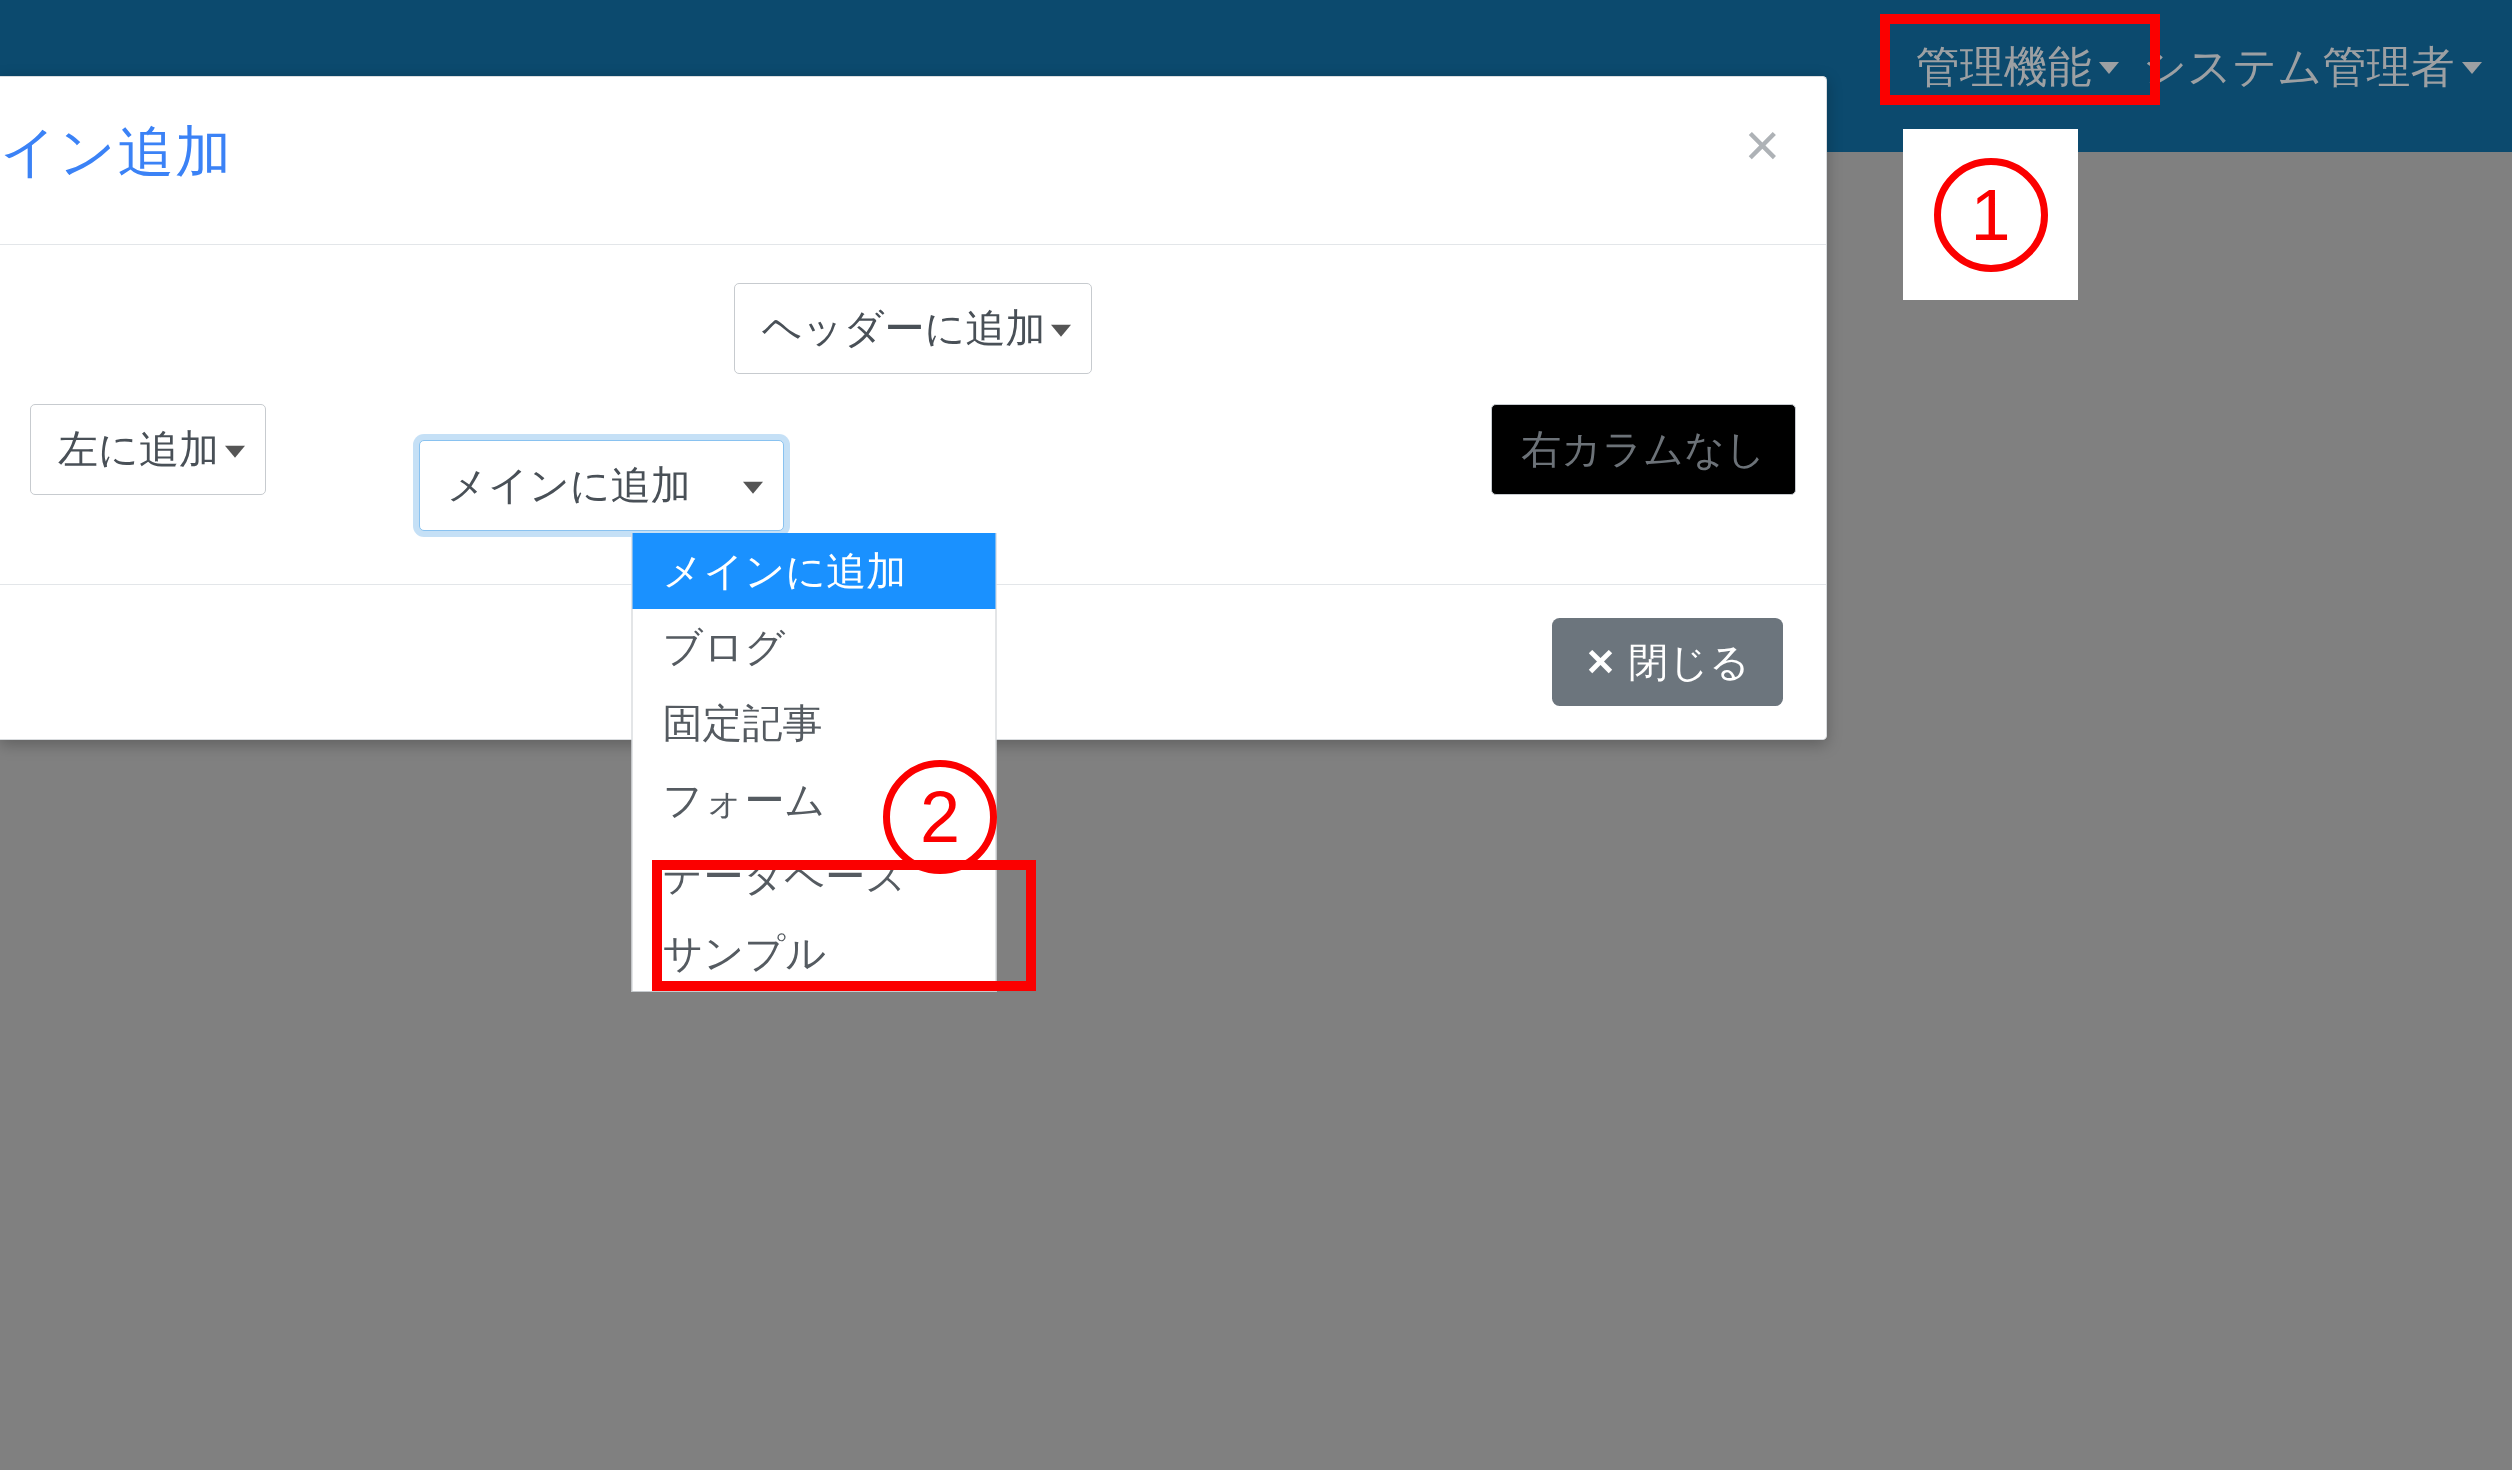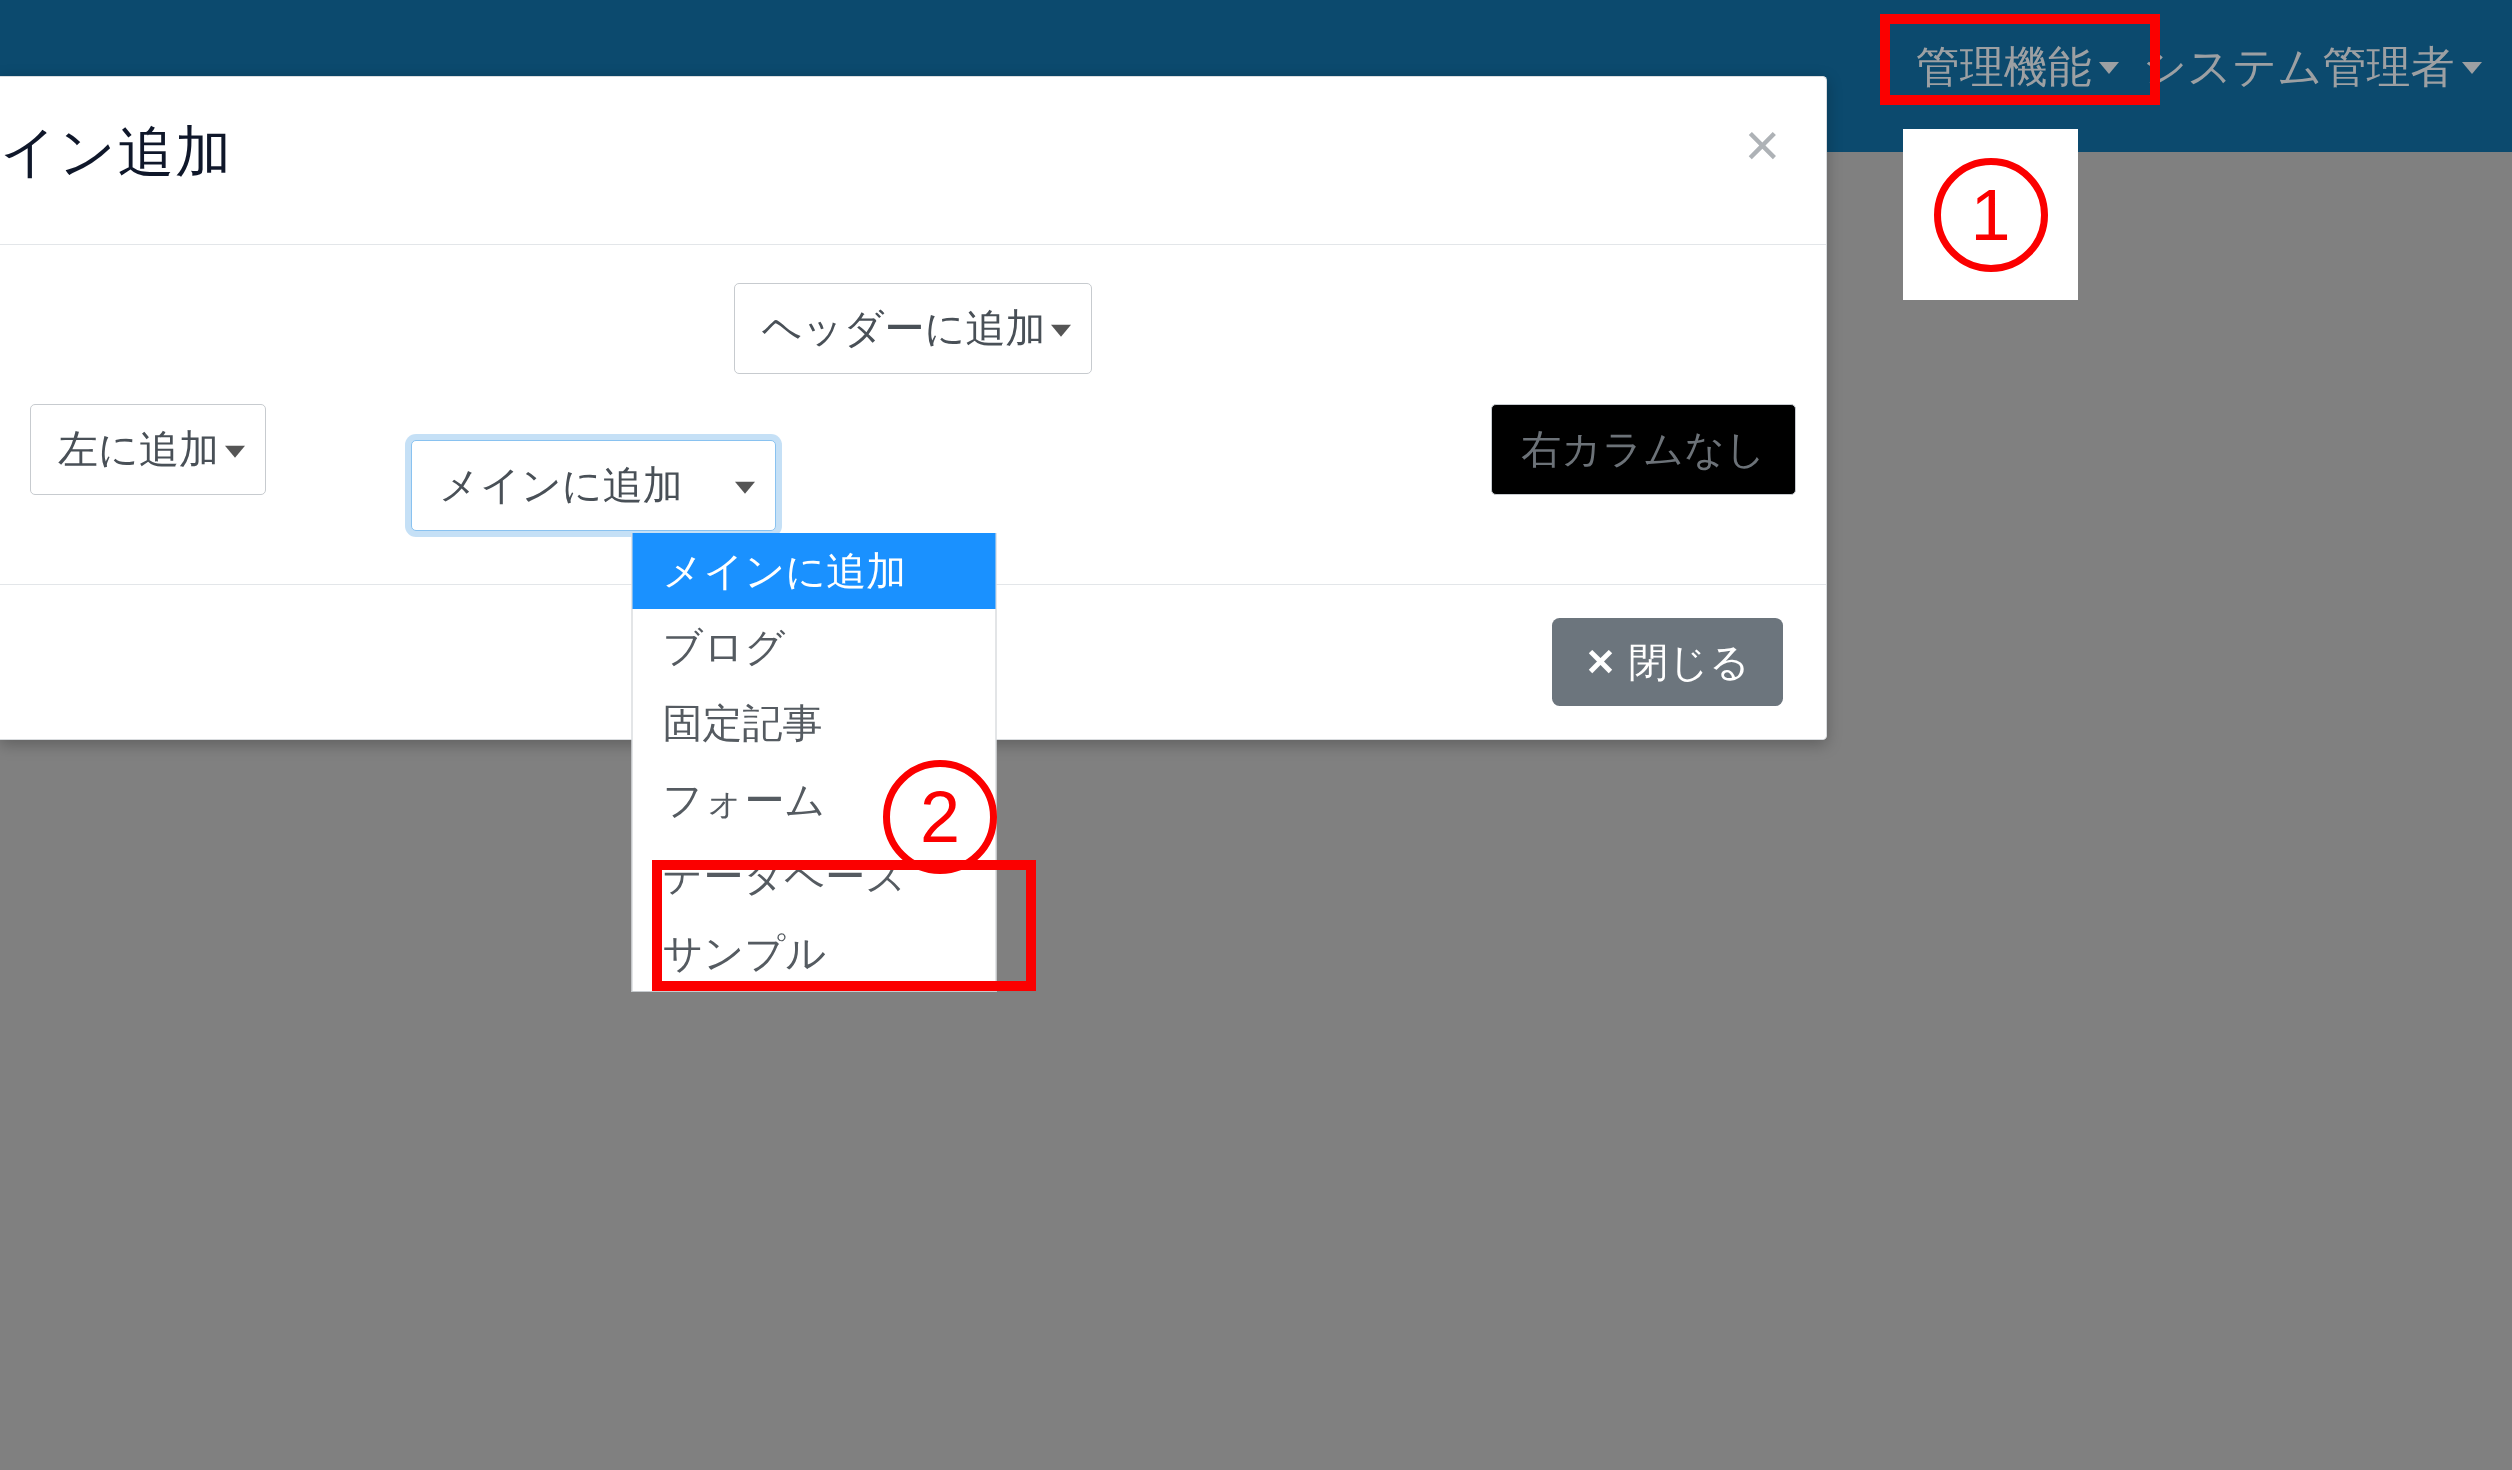--- a/index.html
+++ b/index.html
@@ -57,21 +57,21 @@
   }
   .dialog-header {
     display: flex;
     justify-content: space-between;
     align-items: flex-start;
     padding: 38px 46px 53px 0;
     border-bottom: 1.5px solid #e3e6e9;
   }
   .dialog-title {
     font-size: 56px;
-    color: #0f172a;
+    color: #3b82f6;
     font-weight: 400;
     padding-left: 0;
     white-space: nowrap;
     letter-spacing: 1.5px;
   }
   .close-x {
     font-size: 61px;
     color: #aeb2b6;
     cursor: pointer;
     line-height: 1;
@@ -84,21 +84,21 @@
   }
   .row-top {
     display: flex;
     justify-content: center;
     margin-bottom: 30px;
   }
   .row-mid {
     display: flex;
     justify-content: flex-start;
     align-items: flex-start;
-    gap: 0;
+    gap: 8px;
     position: relative;
   }
   .left-slot { width: 381px; display:flex; justify-content:flex-start; padding-left:0; }
   .mid-slot { flex: 1; display:flex; justify-content:flex-start; position: relative; min-width: 381px; margin-top: 36px; }
   .right-slot { width: 579px; display:flex; justify-content:flex-end; }
 
   .select-box, .disabled-box {
     height: 91px;
     border: 1.5px solid #c7cbcf;
     border-radius: 5px;

